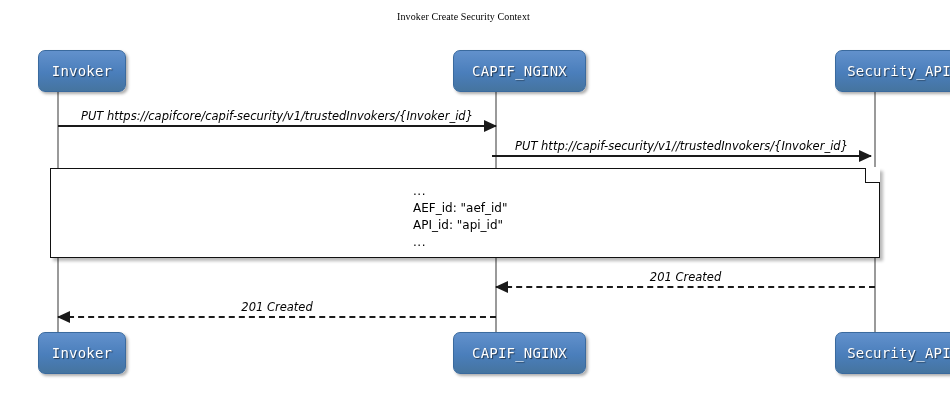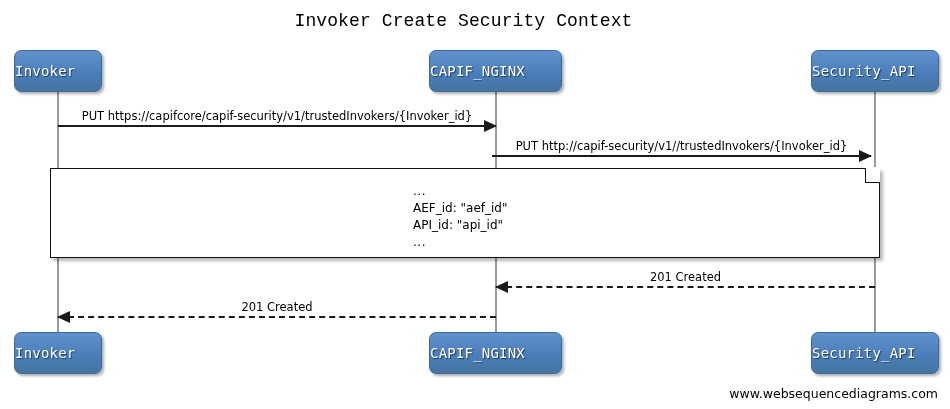--- a/index.html
+++ b/index.html
@@ -16,23 +16,23 @@
     overflow: hidden;
   }
 
   
   .diagram-title {
     position: absolute;
     left: 0;
     top: 11px;
     width: 927px;
     text-align: center;
-    font-size: 18px;
-    color: #000000;
-    font-family: Liberation Mono, monospace;
+    font-size: 10px;
+    color: #000000;
+    font-family: Liberation Serif, serif;
     letter-spacing: 0.1px;
   }
 
   
   .lifeline {
     position: absolute;
     width: 2px;
     background: #9a9a9a;
     top: 92px;
     height: 240px;
@@ -41,22 +41,23 @@
   
   .actor-box {
     position: absolute;
     height: 42px;
     border-radius: 7px;
     background: linear-gradient(180deg, #6291cc 0%, #4a7ebb 55%, #45749f 100%);
     border: 1px solid #3a6a9e;
     box-shadow: 2px 2px 3px rgba(0,0,0,0.32);
     display: flex;
     align-items: center;
-    justify-content: flex-start;
+    justify-content: center;
     box-sizing: border-box;
+    margin-left: 24px;
   }
   .actor-label {
     color: #ffffff;
     font-size: 14px;
     font-family: "DejaVu Sans Mono", monospace;
     text-shadow: 1px 1px 1px rgba(0,0,0,0.55);
     white-space: nowrap;
     letter-spacing: 0.2px;
   }
 
@@ -99,20 +100,21 @@
     bottom: 4px;
     font-size: 11.5px;
     color: #000000;
     white-space: nowrap;
     font-family: "DejaVu Sans", sans-serif;
   }
   .msg-label.center {
     left: 0;
     width: 100%;
     text-align: center;
+    font-style: italic;
   }
 
   
   .note {
     position: absolute;
     background: #ffffff;
     border: 1.5px solid #111111;
     box-shadow: 3px 3px 3px rgba(0,0,0,0.28);
     box-sizing: border-box;
   }
@@ -222,15 +224,14 @@
   <div class="actor-box" style="left:14px; top:332px; width:88px;">
     <span class="actor-label">Invoker</span>
   </div>
   <div class="actor-box" style="left:429px; top:332px; width:133px;">
     <span class="actor-label">CAPIF_NGINX</span>
   </div>
   <div class="actor-box" style="left:811px; top:332px; width:128px;">
     <span class="actor-label">Security_API</span>
   </div>
 
-  <div class="footer">www.websequencediagrams.com</div>
 
 </div>
 
 </body></html>

